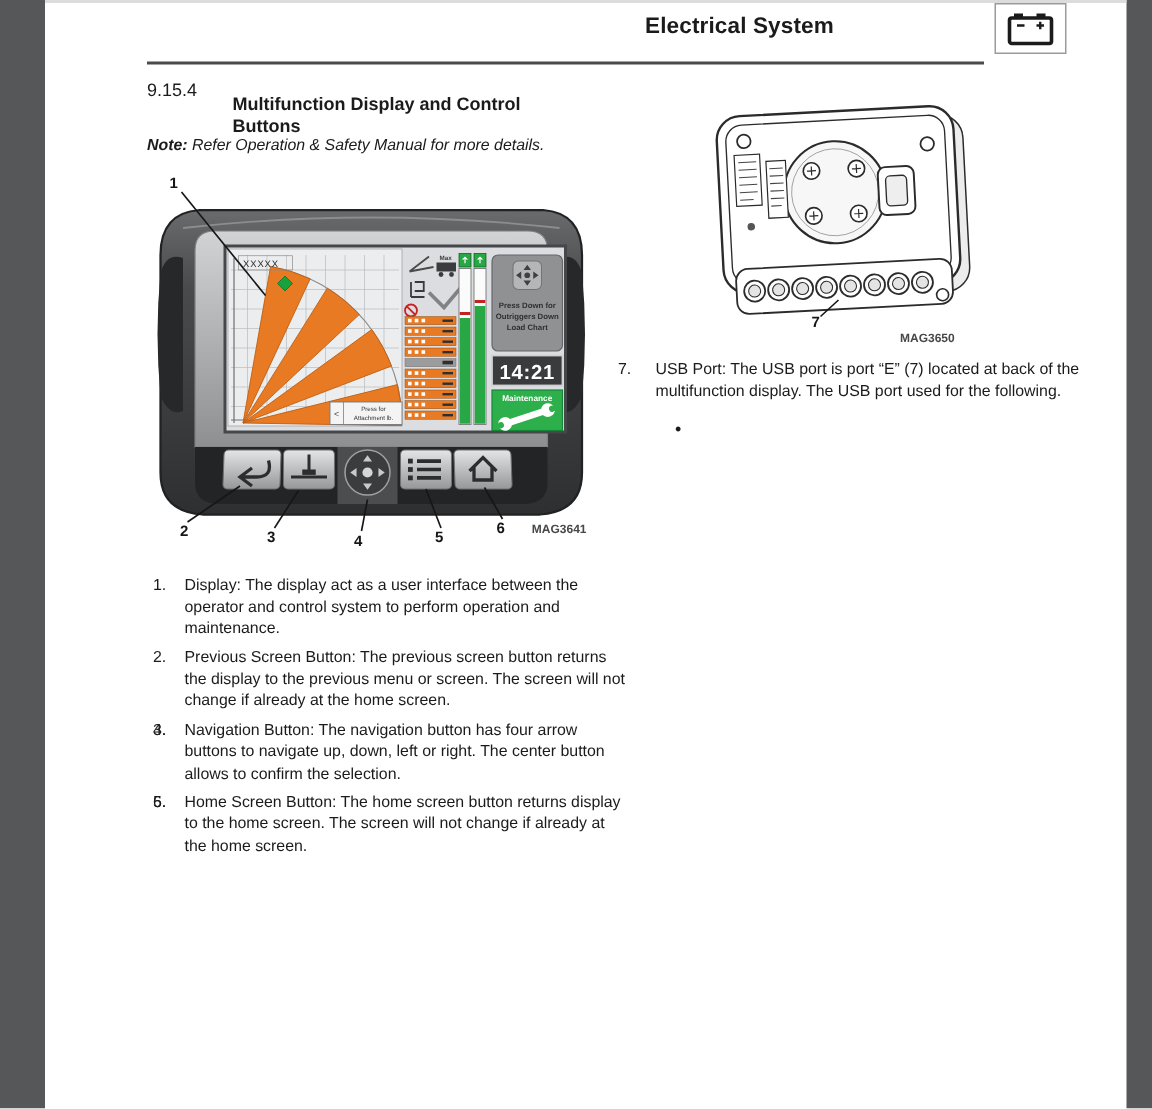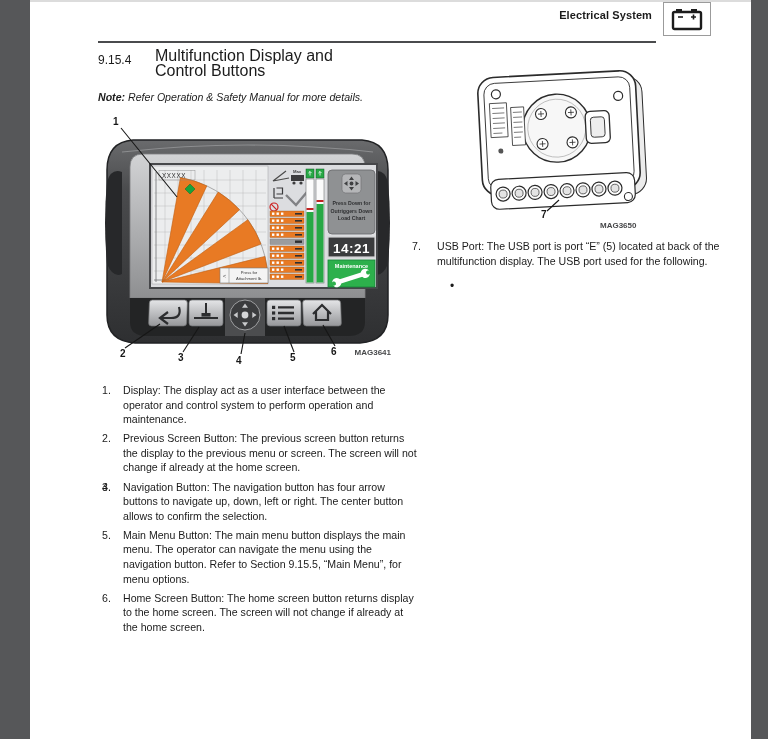--- a/index.html
+++ b/index.html
@@ -6,26 +6,26 @@
   body{
     width:768px;height:739px;position:relative;background:#ffffff;
     font-family:"Liberation Sans",sans-serif;color:#1b1b1b;overflow:hidden;
   }
   .abs{position:absolute}
   .strip{position:absolute;top:0;bottom:0;background:#565759}
   .strip-left{left:0;width:30px}
   .strip-right{right:0;width:17px}
   .topline{position:absolute;left:30px;right:17px;top:0;height:2px;background:#dcdcdc}
 
-  .header-title{left:430px;top:9px;width:222px;text-align:right;font-weight:bold;font-size:11px;letter-spacing:.1px}
+  .header-title{left:430px;top:9px;width:222px;font-weight:bold;font-size:15px;letter-spacing:.1px}
   .battery-box{left:663px;top:2px;width:46px;height:32px;background:#fff;border:1px solid #9b9b9b;display:flex;align-items:center;justify-content:center}
   .rule{left:98px;top:41px;width:558px;height:2px;background:#4a4b4d}
 
   .sec-num{left:98px;top:53px;font-weight:normal;font-size:12px}
-  .sec-title{left:155px;top:49px;width:208px;font-weight:normal;font-size:16px;line-height:14.5px}
+  .sec-title{left:155px;top:62px;width:208px;font-weight:bold;font-size:12px;line-height:14.5px}
   .note{font-size:10.6px;font-style:italic;line-height:14px}
   .note b{}
   .note-top{left:98px;top:90px;width:330px}
 
   .list{left:102px;top:383px;width:318px;font-size:10.6px;line-height:14.6px}
   .li{position:relative;padding-left:21px;margin-bottom:4.5px}
   .li .num{position:absolute;left:0;top:0}
 
   .rightcol{left:402px;top:239px;width:322px;font-size:10.6px;line-height:14.6px}
   .item7{position:relative;padding-left:35px;width:287px;box-sizing:content-box}
@@ -362,29 +362,28 @@
   </div>
   <div class="li">
     <span class="num">3.</span>
   </div>
   <div class="li">
     <span class="num">4.</span>
     <span class="txt">Navigation Button: The navigation button has four arrow buttons to navigate up, down, left or right. The center button allows to confirm the selection.</span>
   </div>
   <div class="li">
     <span class="num">5.</span>
-    <span class="txt">Main Menu Button: The main menu button displays the main menu. The operator can navigate the menu using the navigation button. Refer to Section 9.15.5, “Main Menu”, for menu options.</span>
   </div>
   <div class="li">
     <span class="num">6.</span>
     <span class="txt">Home Screen Button: The home screen button returns display to the home screen. The screen will not change if already at the home screen.</span>
   </div>
 </div>
 
 <div class="abs rightcol">
   <div class="item7">
     <span class="num">7.</span>
-    <span>USB Port: The USB port is port “E” (5) located at back of the multifunction display. The USB port used for the following.</span>
+    <span>USB Port: The USB port is port “E” (7) located at back of the multifunction display. The USB port used for the following.</span>
   </div>
   <div class="bullet-row">
     <span class="dot">•</span>
   </div>
 </div>
 
 </body></html>

